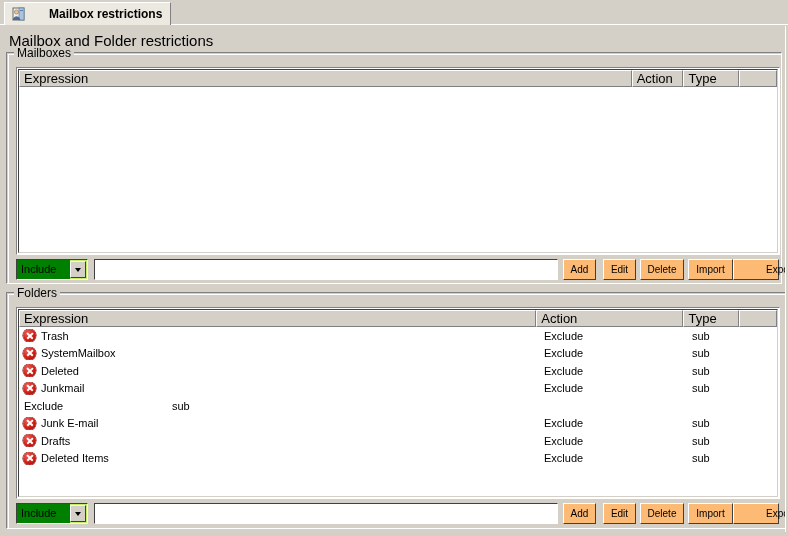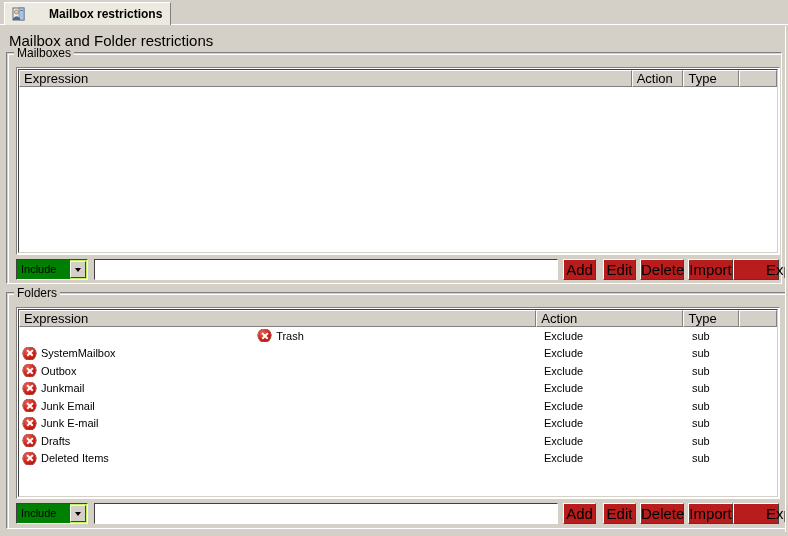--- a/index.html
+++ b/index.html
@@ -240,27 +240,27 @@
     font-size: 11px;
     padding: 0 3px;
     outline: none;
     color: #000;
   }
 
   .btn {
     position: absolute;
     top: 0;
     height: 21px;
-    background: #b91c1c;
+    background: #fdba74;
     border: 1px solid #ffffff;
     border-right-color: #404040;
     border-bottom-color: #404040;
     box-sizing: border-box;
     font-family: "Liberation Sans", sans-serif;
-    font-size: 15px;
+    font-size: 10px;
     color: #000;
     text-align: center;
     line-height: 19px;
     padding: 0;
     cursor: default;
   }
   .btn-add    { left: 547px; width: 33px; }
   .btn-edit   { left: 587px; width: 33px; }
   .btn-delete { left: 624px; width: 44px; }
   .btn-import { left: 672px; width: 45px; }
@@ -338,56 +338,52 @@
   <div class="listview" id="lv-folders">
     <div class="listview-inner">
       <div class="lv-header">
         <div class="lv-th" style="width:520px;">Expression</div>
         <div class="lv-th" style="width:148px;">Action</div>
         <div class="lv-th" style="width:56px;">Type</div>
         <div class="lv-th" style="width:38px;"></div>
       </div>
       <div class="lv-body" id="folders-body">
           <div class="lv-row">
-            <div class="lv-cell expr" style="width: 520px; justify-content: center;">
+            <div class="lv-cell expr" style="width: 520px;">
               <span class="err-icon"></span>
               <span>Trash</span>
             </div>
             <div class="lv-cell action" style="width: 148px;">Exclude</div>
             <div class="lv-cell type" style="width: 56px;">sub</div>
           </div>
           <div class="lv-row">
             <div class="lv-cell expr" style="width: 520px;">
               <span class="err-icon"></span>
               <span>SystemMailbox</span>
             </div>
             <div class="lv-cell action" style="width: 148px;">Exclude</div>
             <div class="lv-cell type" style="width: 56px;">sub</div>
           </div>
           <div class="lv-row">
             <div class="lv-cell expr" style="width: 520px;">
               <span class="err-icon"></span>
-              <span>Outbox</span>
+              <span>Deleted</span>
             </div>
             <div class="lv-cell action" style="width: 148px;">Exclude</div>
             <div class="lv-cell type" style="width: 56px;">sub</div>
           </div>
           <div class="lv-row">
             <div class="lv-cell expr" style="width: 520px;">
               <span class="err-icon"></span>
               <span>Junkmail</span>
             </div>
             <div class="lv-cell action" style="width: 148px;">Exclude</div>
             <div class="lv-cell type" style="width: 56px;">sub</div>
           </div>
           <div class="lv-row">
-            <div class="lv-cell expr" style="width: 520px;">
-              <span class="err-icon"></span>
-              <span>Junk Email</span>
-            </div>
             <div class="lv-cell action" style="width: 148px;">Exclude</div>
             <div class="lv-cell type" style="width: 56px;">sub</div>
           </div>
           <div class="lv-row">
             <div class="lv-cell expr" style="width: 520px;">
               <span class="err-icon"></span>
               <span>Junk E-mail</span>
             </div>
             <div class="lv-cell action" style="width: 148px;">Exclude</div>
             <div class="lv-cell type" style="width: 56px;">sub</div>

